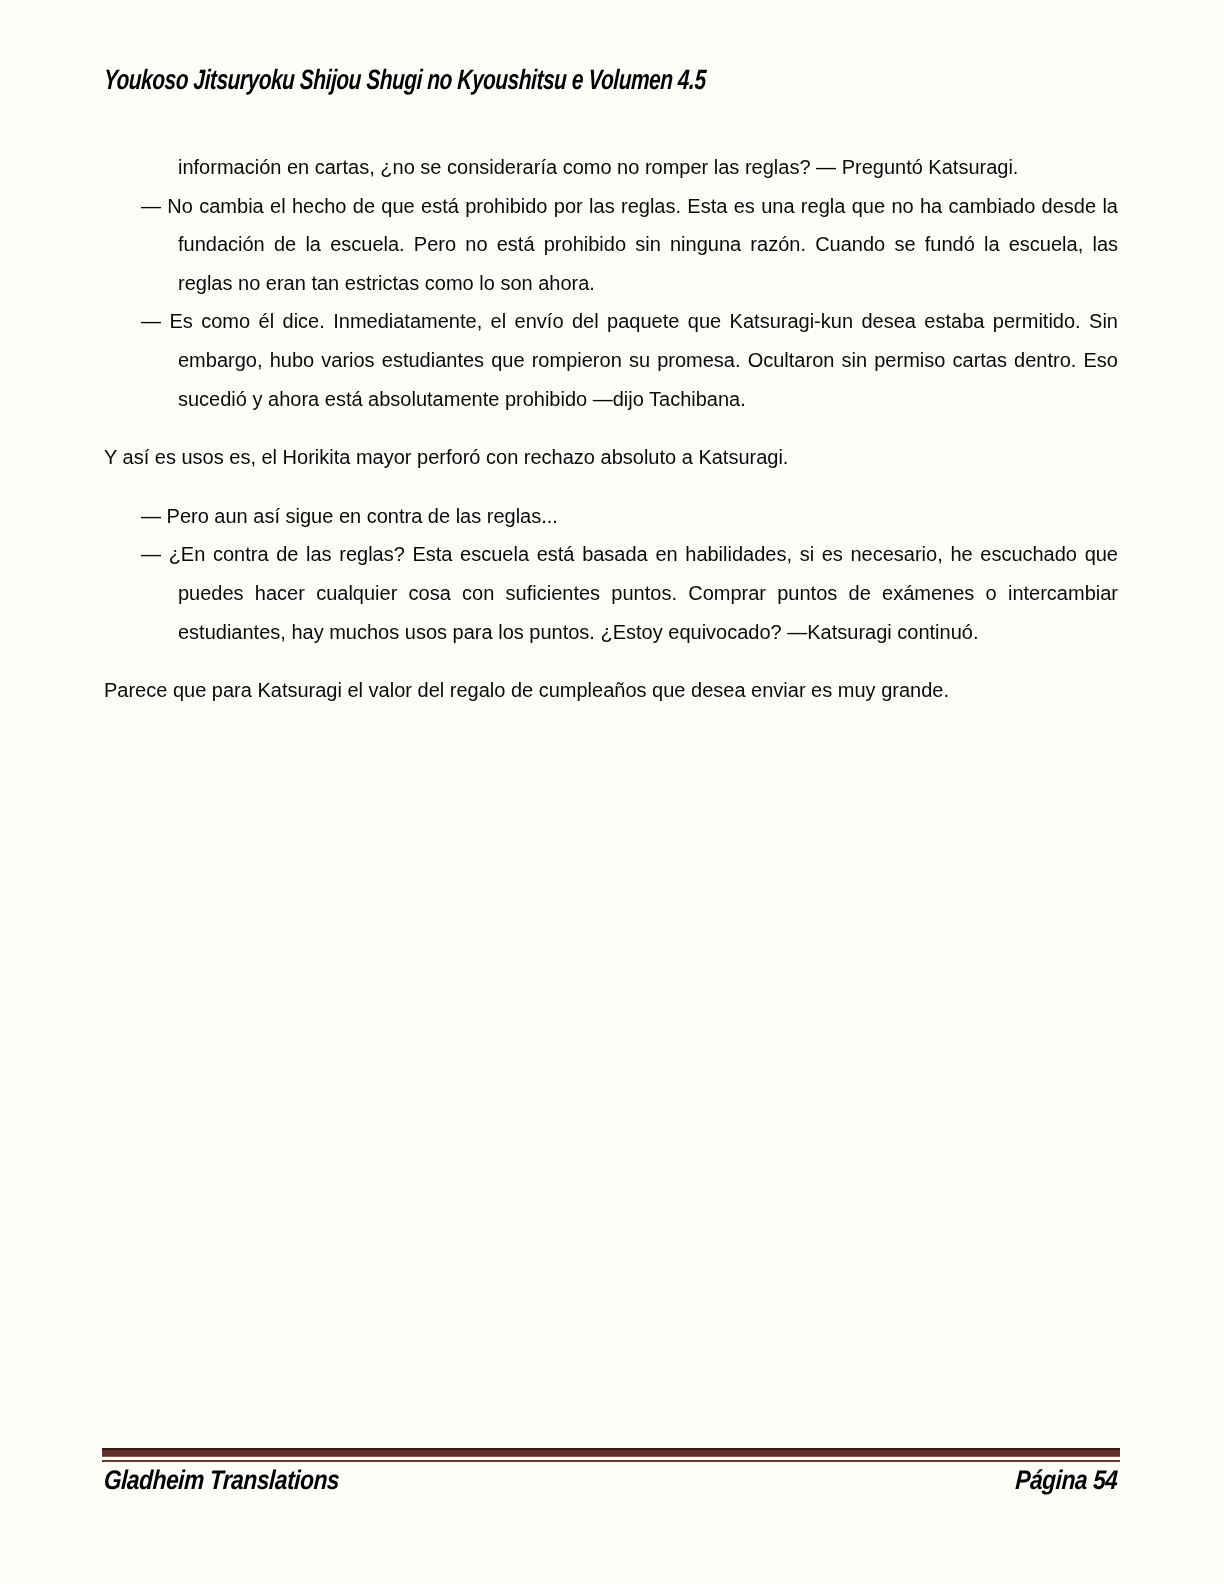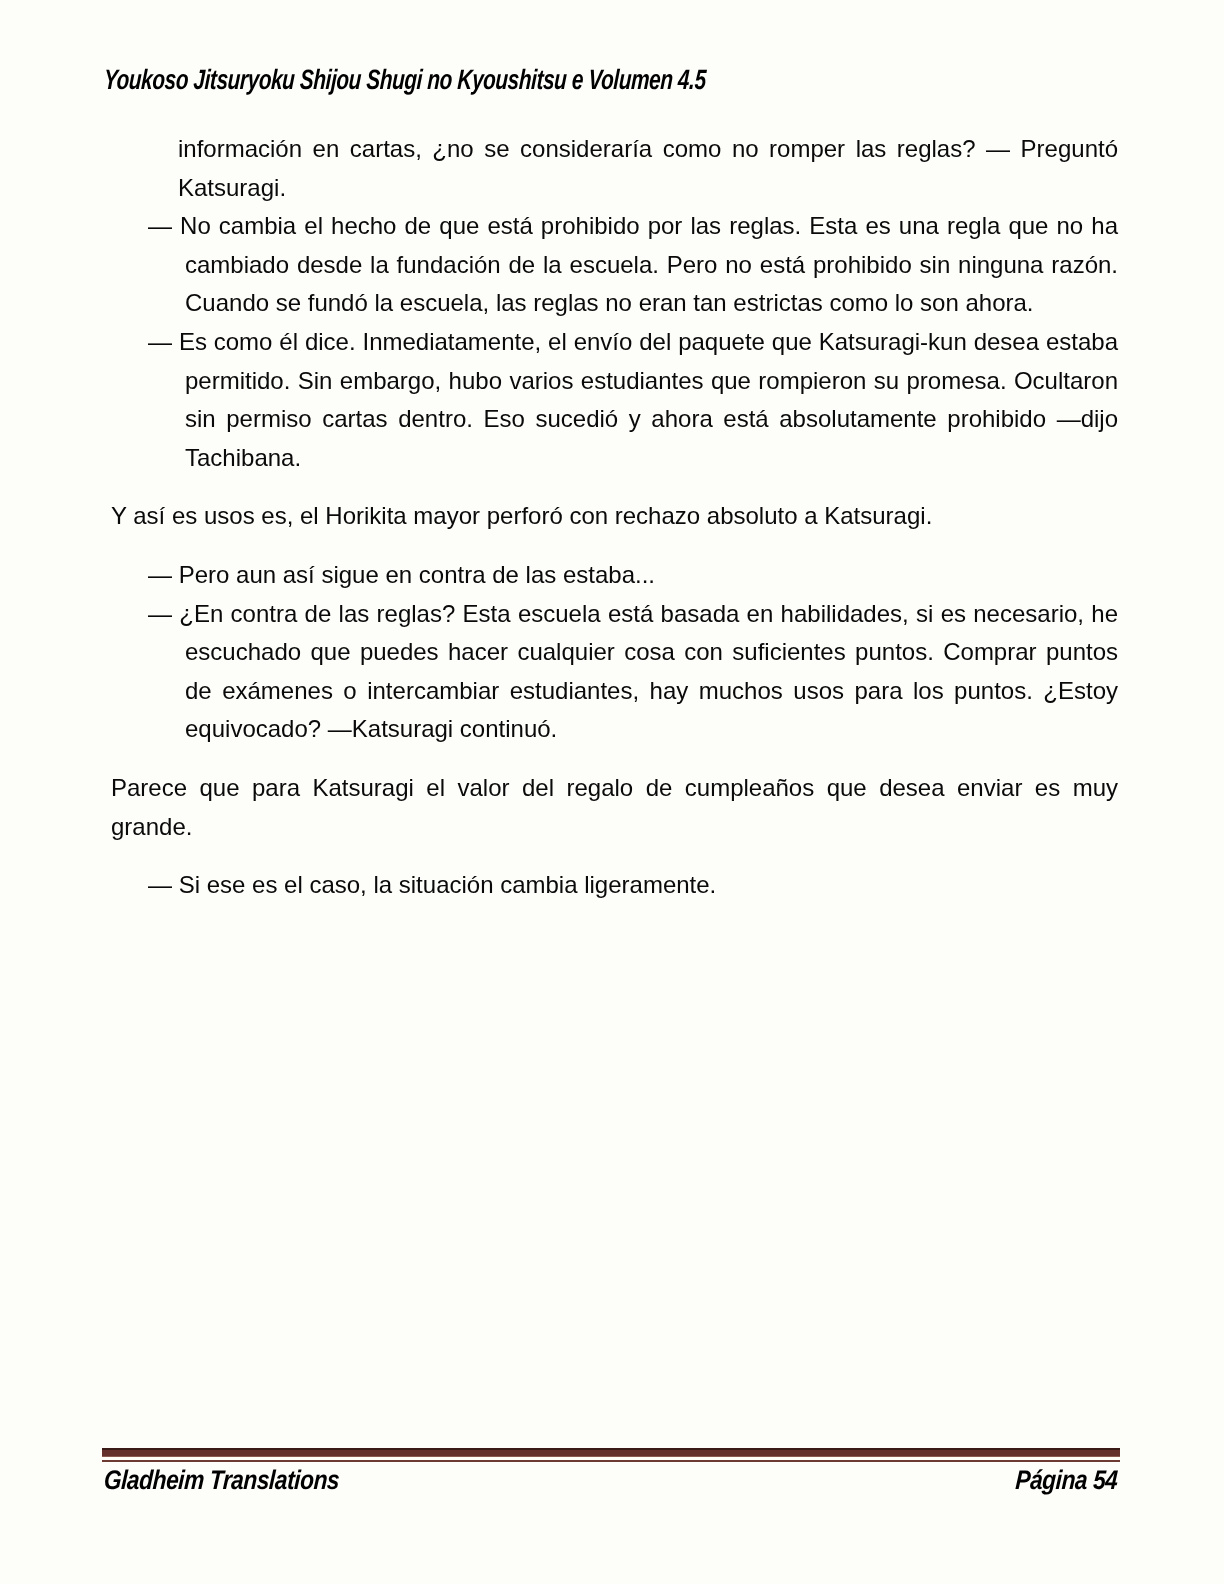--- a/index.html
+++ b/index.html
@@ -30,29 +30,29 @@
     letter-spacing: -0.5px;
     color: #000;
     white-space: nowrap;
     transform: scaleX(0.74) skewX(-4deg);
     transform-origin: left center;
   }
 
   
   .content {
     position: absolute;
-    top: 130px;
+    top: 148px;
     left: 104px;
     width: 1014px;
-    font-size: 24px;
+    font-size: 20px;
     line-height: 38.6px;
     text-align: justify;
   }
   .para { margin: 0; }
-  .para + .para { margin-top: 20px; margin-left: 7px; }
+  .para + .para { margin-top: 20px; }
   .para.dialog-cont + .para.dialog,
   .para.dialog + .para.dialog { margin-top: 0; }
   .para.dialog {
     padding-left: 74px;
     text-indent: -37px;
   }
   .para.dialog-cont {
     padding-left: 74px;
   }
 
@@ -96,24 +96,23 @@
 
   <div class="header">
     <span class="display-text">Youkoso Jitsuryoku Shijou Shugi no Kyoushitsu e Volumen 4.5</span>
   </div>
 
   <div class="content">
       <p class="para dialog-cont">información en cartas, ¿no se consideraría como no romper las reglas? — Preguntó Katsuragi.</p>
       <p class="para dialog">— No cambia el hecho de que está prohibido por las reglas. Esta es una regla que no ha cambiado desde la fundación de la escuela. Pero no está prohibido sin ninguna razón. Cuando se fundó la escuela, las reglas no eran tan estrictas como lo son ahora.</p>
       <p class="para dialog">— Es como él dice. Inmediatamente, el envío del paquete que Katsuragi-kun desea estaba permitido. Sin embargo, hubo varios estudiantes que rompieron su promesa. Ocultaron sin permiso cartas dentro. Eso sucedió y ahora está absolutamente prohibido —dijo Tachibana.</p>
       <p class="para body">Y así es usos es, el Horikita mayor perforó con rechazo absoluto a Katsuragi.</p>
-      <p class="para dialog">— Pero aun así sigue en contra de las estaba...</p>
+      <p class="para dialog">— Pero aun así sigue en contra de las reglas...</p>
       <p class="para dialog">— ¿En contra de las reglas? Esta escuela está basada en habilidades, si es necesario, he escuchado que puedes hacer cualquier cosa con suficientes puntos. Comprar puntos de exámenes o intercambiar estudiantes, hay muchos usos para los puntos. ¿Estoy equivocado? —Katsuragi continuó.</p>
       <p class="para body">Parece que para Katsuragi el valor del regalo de cumpleaños que desea enviar es muy grande.</p>
-      <p class="para dialog">— Si ese es el caso, la situación cambia ligeramente.</p>
     </div>
 
   <div class="footer-rule-thick"></div>
   <div class="footer-rule-thin"></div>
 
   <div class="footer-row">
     <span class="display-text">Gladheim Translations</span>
     <span class="display-text right-text">Página 54</span>
   </div>
 

